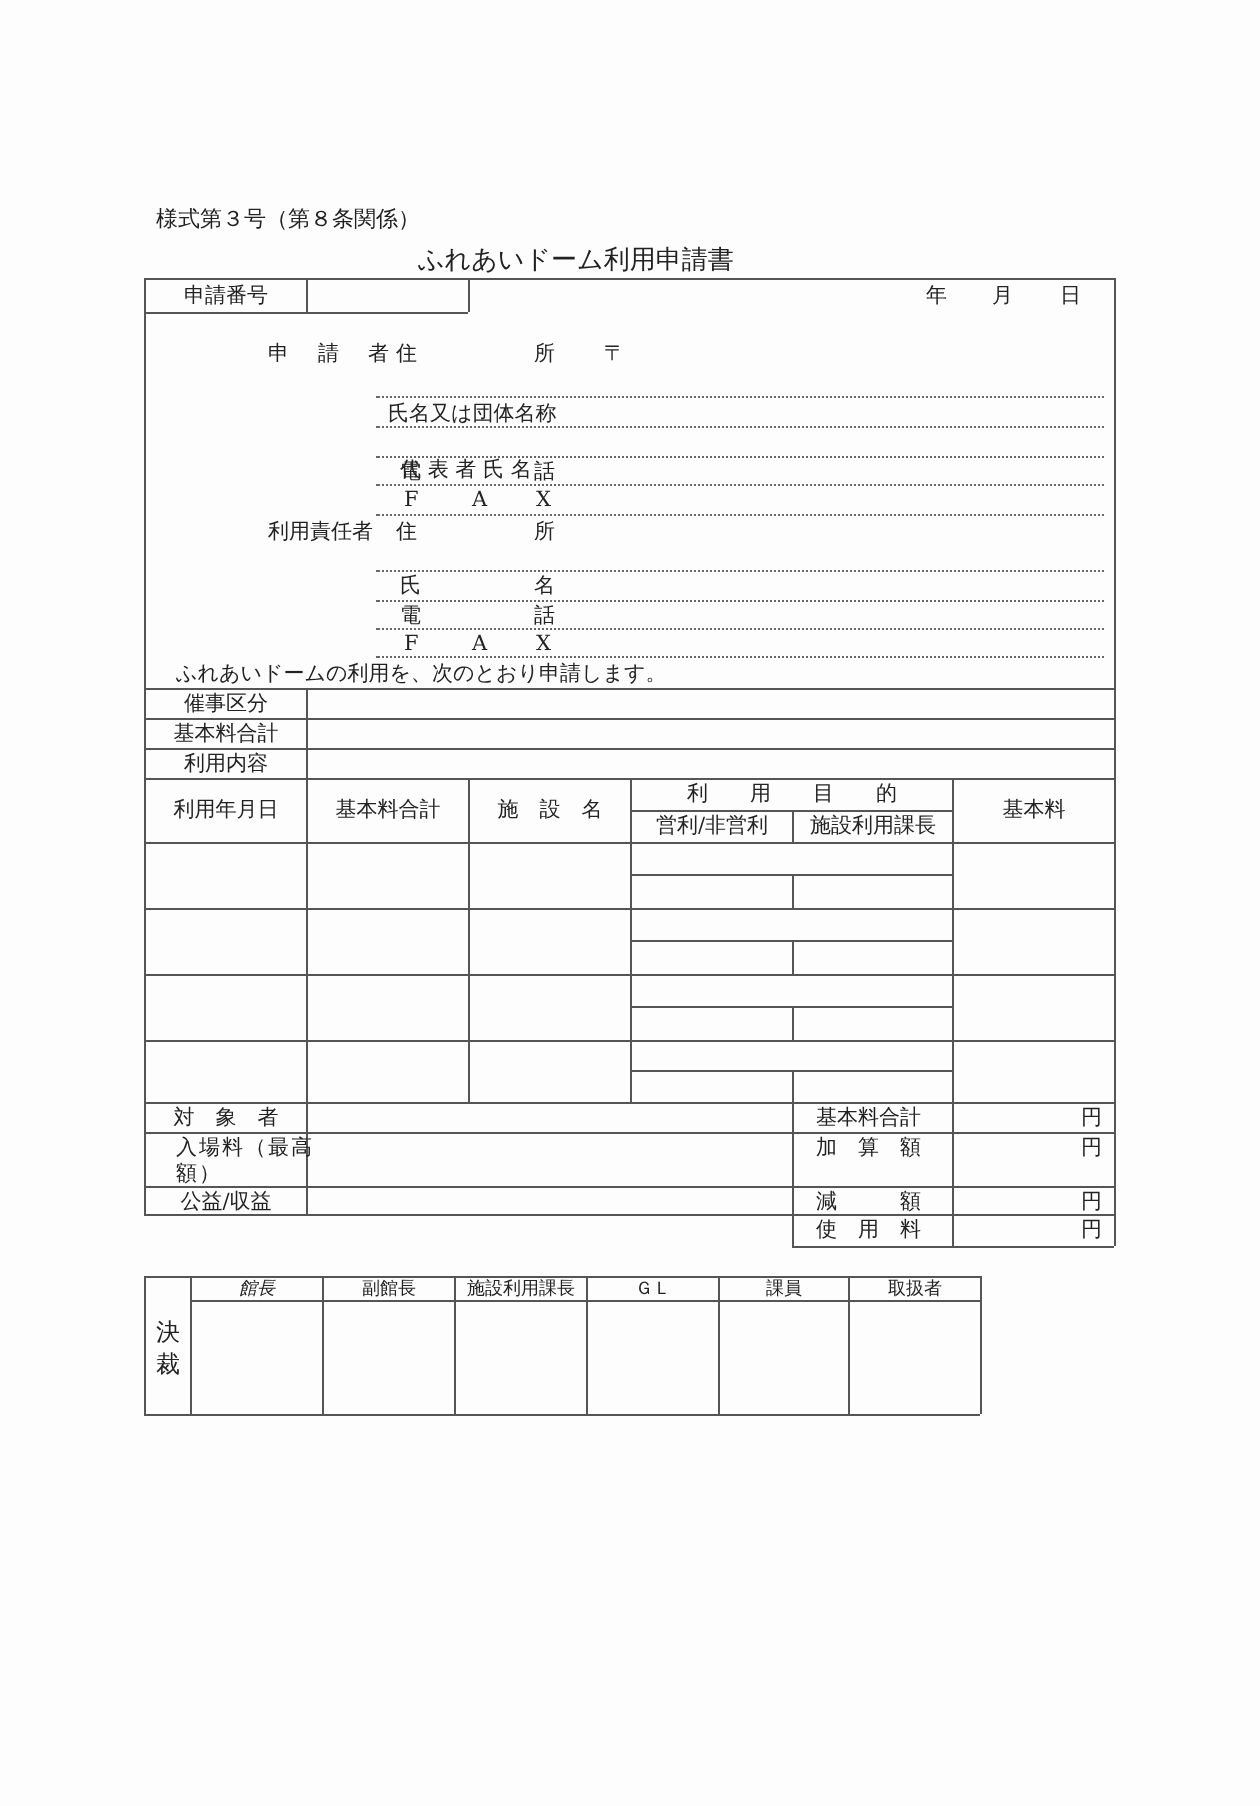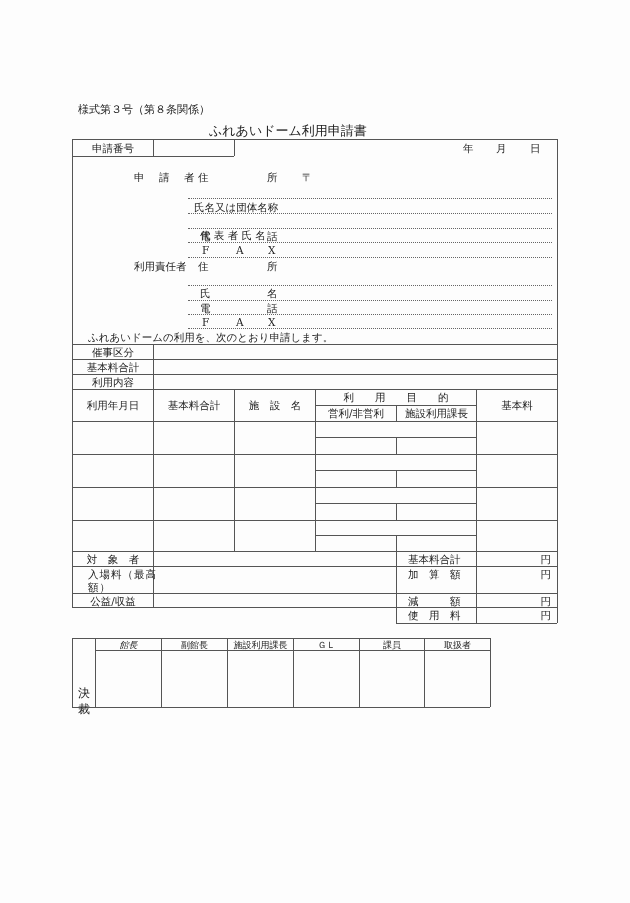--- a/index.html
+++ b/index.html
@@ -175,21 +175,21 @@
 <div class="hl" style="left:72px;top:707px;width:418px;"></div>
 <div class="vl" style="left:72px;top:638px;height:69px;"></div>
 <div class="vl" style="left:95px;top:638px;height:69px;"></div>
 <div class="vl" style="left:161px;top:638px;height:69px;"></div>
 <div class="vl" style="left:227px;top:638px;height:69px;"></div>
 <div class="vl" style="left:293px;top:638px;height:69px;"></div>
 <div class="vl" style="left:359px;top:638px;height:69px;"></div>
 <div class="vl" style="left:424px;top:638px;height:69px;"></div>
 <div class="vl" style="left:490px;top:638px;height:69px;"></div>
 
-<div class="t" style="left:78px;top:658px;width:12px;white-space:normal;font-size:12px;line-height:16px;margin-top:27px;">決裁</div>
+<div class="t" style="left:78px;top:658px;width:12px;white-space:normal;font-size:12px;line-height:16px;">決裁</div>
 
 <div class="t c small" style="left:96px;top:639px;width:65px;font-style:italic;">館長</div>
 <div class="t c small" style="left:162px;top:639px;width:65px;">副館長</div>
 <div class="t c small" style="left:228px;top:639px;width:65px;">施設利用課長</div>
 <div class="t c small" style="left:294px;top:639px;width:65px;">ＧＬ</div>
 <div class="t c small" style="left:360px;top:639px;width:64px;">課員</div>
 <div class="t c small" style="left:425px;top:639px;width:65px;">取扱者</div>
 
 <div class="abs" style="left:96px;top:651px;width:65px;height:56px;"></div>
 <div class="abs" style="left:162px;top:651px;width:65px;height:56px;"></div>

